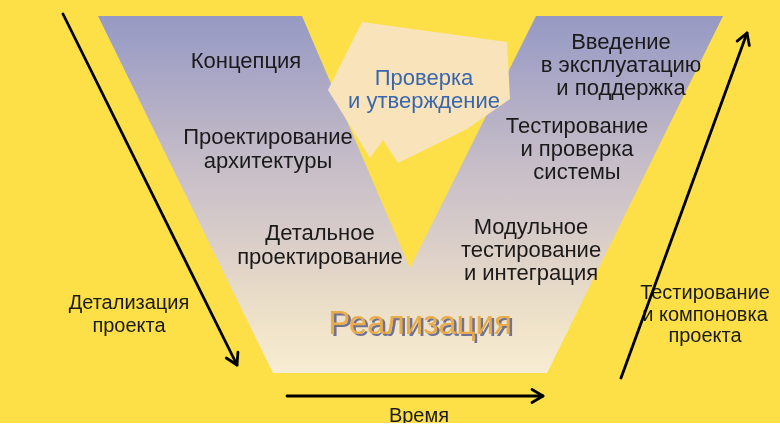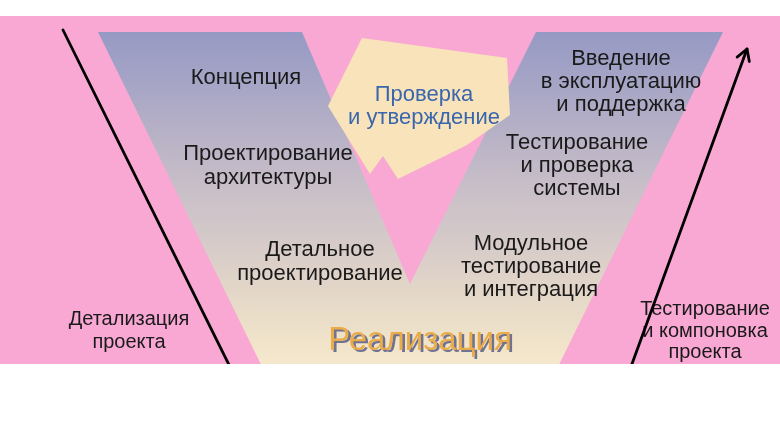--- a/index.html
+++ b/index.html
@@ -3,25 +3,24 @@
 <meta charset="utf-8">
 <style>
   html, body {
     margin: 0;
     padding: 0;
     background: #ffffff;
   }
   .stage-canvas {
     position: relative;
     width: 780px;
-    height: 348px;
-    background: #f9a8d4;
+    height: 423px;
+    background: #fde047;
     overflow: hidden;
     font-family: "Liberation Sans", sans-serif;
-    margin-top: 16px;
   }
   svg text {
     font-family: "Liberation Sans", sans-serif;
   }
   .stage-label {
     font-size: 22px;
     fill: #1a1a1a;
   }
   .axis-label {
     font-size: 20px;

